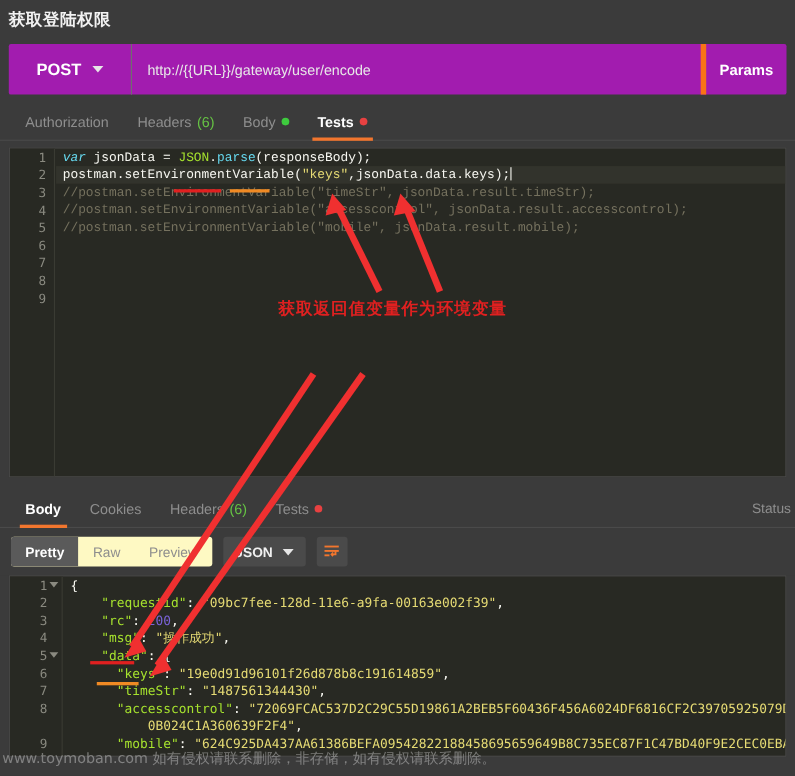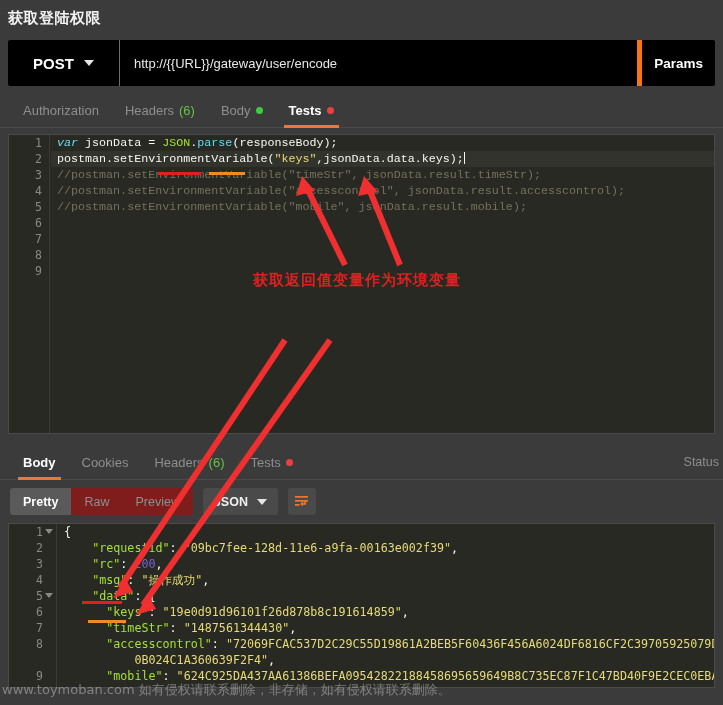--- a/index.html
+++ b/index.html
@@ -12,21 +12,21 @@
   #app { position: relative; width: 723px; height: 705px; background: #3b3b3b; }
 
   
   .title-bar { height: 40px; padding: 9px 0 0 8px; }
   .req-title {
     color: #f2f2f2; font-size: 15px; font-weight: bold; letter-spacing: .5px;
   }
 
   
   .url-row {
-    display: flex; height: 46px; margin: 0 8px; background: #000000;
+    display: flex; height: 46px; margin: 0 8px; background: #a21caf;
     border-radius: 2px; align-items: stretch;
   }
   .method-box {
     width: 112px; display: flex; align-items: center; justify-content: center;
     gap: 10px; border-right: 1px solid #6e6e6e; cursor: pointer;
   }
   .method-label { color: #fff; font-size: 15px; font-weight: bold; }
   .caret {
     width: 0; height: 0; border-left: 5px solid transparent;
     border-right: 5px solid transparent; border-top: 6px solid #e6e6e6;
@@ -97,21 +97,21 @@
     padding-left: 10px; border-bottom: 1px solid #4a4a4a; position: relative;
   }
   .resp-status {
     position: absolute; right: 4px; bottom: 10px; font-size: 12.5px; color: #8e8e8e;
   }
   .view-bar {
     display: flex; align-items: center; gap: 10px; padding: 8px 10px 8px 10px;
     background: #3b3b3b;
   }
   .seg {
-    display: flex; background: #7f1d1d; border-radius: 3px; overflow: hidden;
+    display: flex; background: #fef9c3; border-radius: 3px; overflow: hidden;
     height: 27px;
   }
   .seg .s {
     display: flex; align-items: center; padding: 0 13px; font-size: 12.5px;
     color: #8e8e8e; cursor: pointer;
   }
   .seg .s.active { background: #5a5a5a; color: #fff; font-weight: bold; }
   .fmt-select {
     display: flex; align-items: center; gap: 9px; height: 27px; padding: 0 11px;
     background: #4a4a4a; border-radius: 3px; color: #f0f0f0; font-size: 12.5px;

